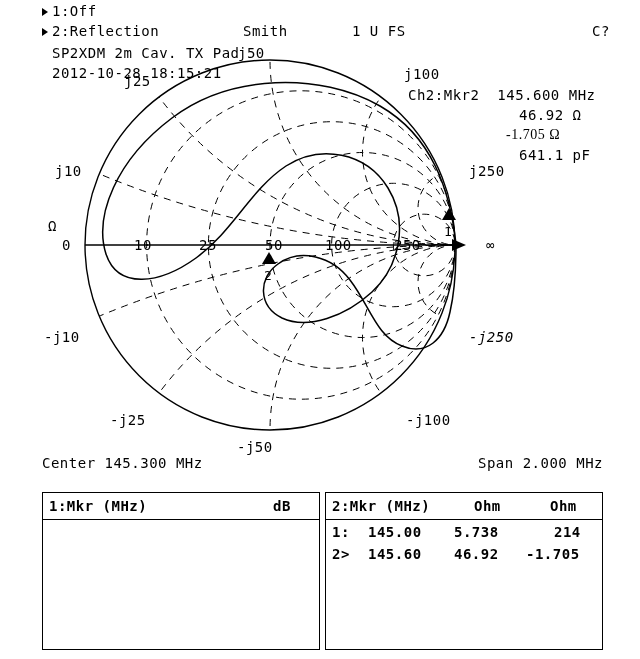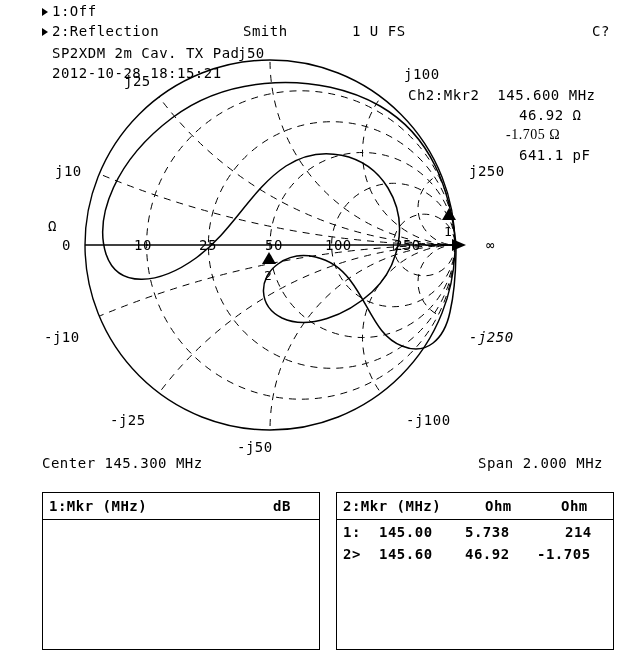--- a/index.html
+++ b/index.html
@@ -115,21 +115,21 @@
 
 <div class="txt" style="left:42px;top:456px;">Center 145.300 MHz</div>
 <div class="txt" style="left:478px;top:456px;">Span 2.000 MHz</div>
 
 <div class="tbl" style="left:42px;top:492px;width:278px;height:158px;">
   <div class="txt small" style="left:6px;top:6px;">1:Mkr (MHz)</div>
   <div class="txt small" style="left:198px;top:6px;margin-left:32px;">dB</div>
   <div style="position:absolute;left:0;top:26px;width:100%;height:1px;background:#000;"></div>
 </div>
 
-<div class="tbl" style="left:336px;top:492px;width:278px;height:158px;text-align:right;">
+<div class="tbl" style="left:325px;top:492px;width:278px;height:158px;text-align:right;">
   <div class="txt small" style="left:6px;top:6px;">2:Mkr (MHz)</div>
   <div class="txt small" style="left:148px;top:6px;">Ohm</div>
   <div class="txt small" style="left:224px;top:6px;">Ohm</div>
   <div style="position:absolute;left:0;top:26px;width:100%;height:1px;background:#000;"></div>
 
   <div>
     <div class="txt small" style="left:6px;top:32px;">1:</div>
     <div class="txt small" style="left:42px;top:32px;">145.00</div>
     <div class="txt small" style="left:128px;top:32px;">5.738</div>
     <div class="txt small" style="left:228px;top:32px;">214</div>

